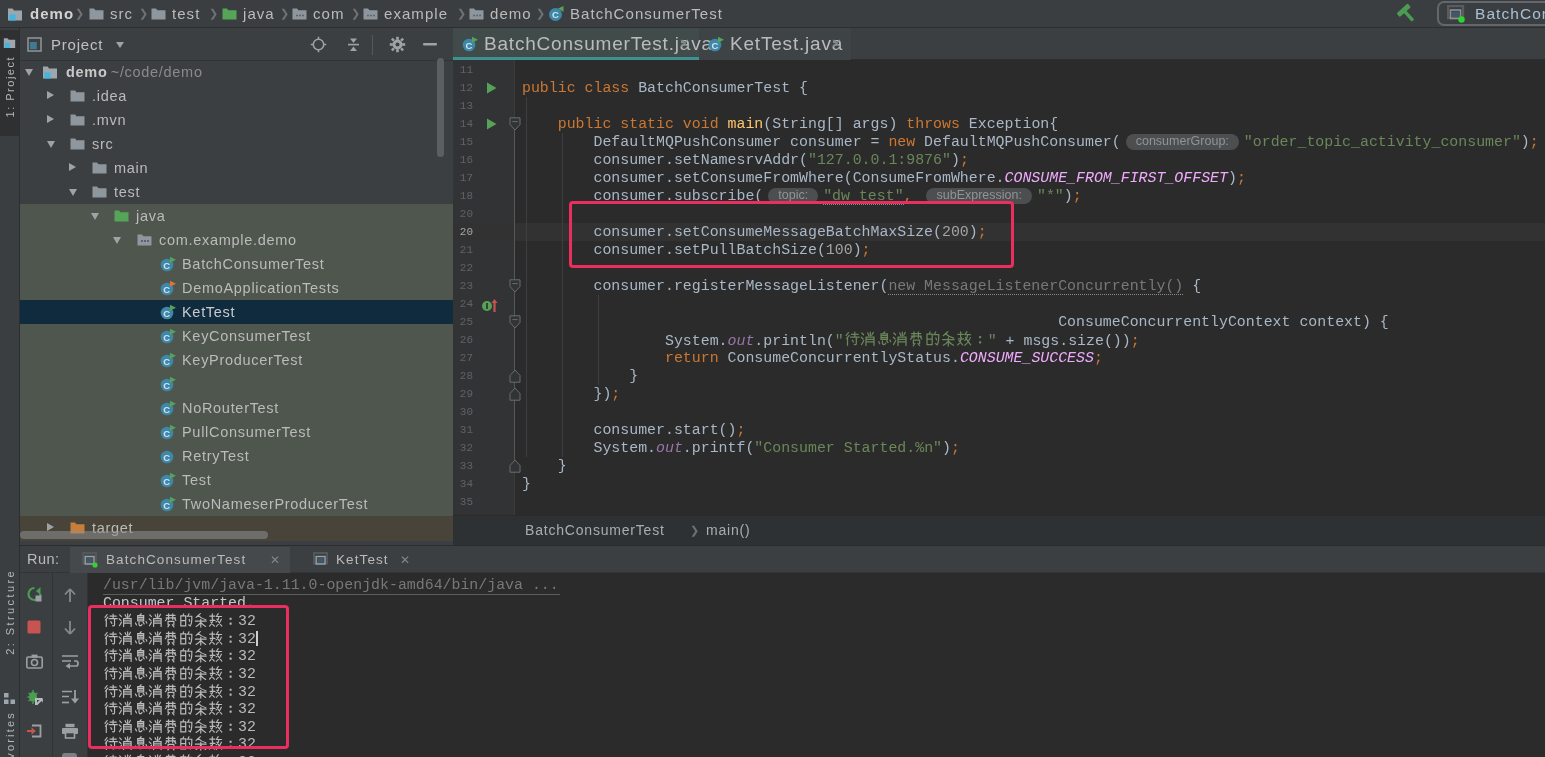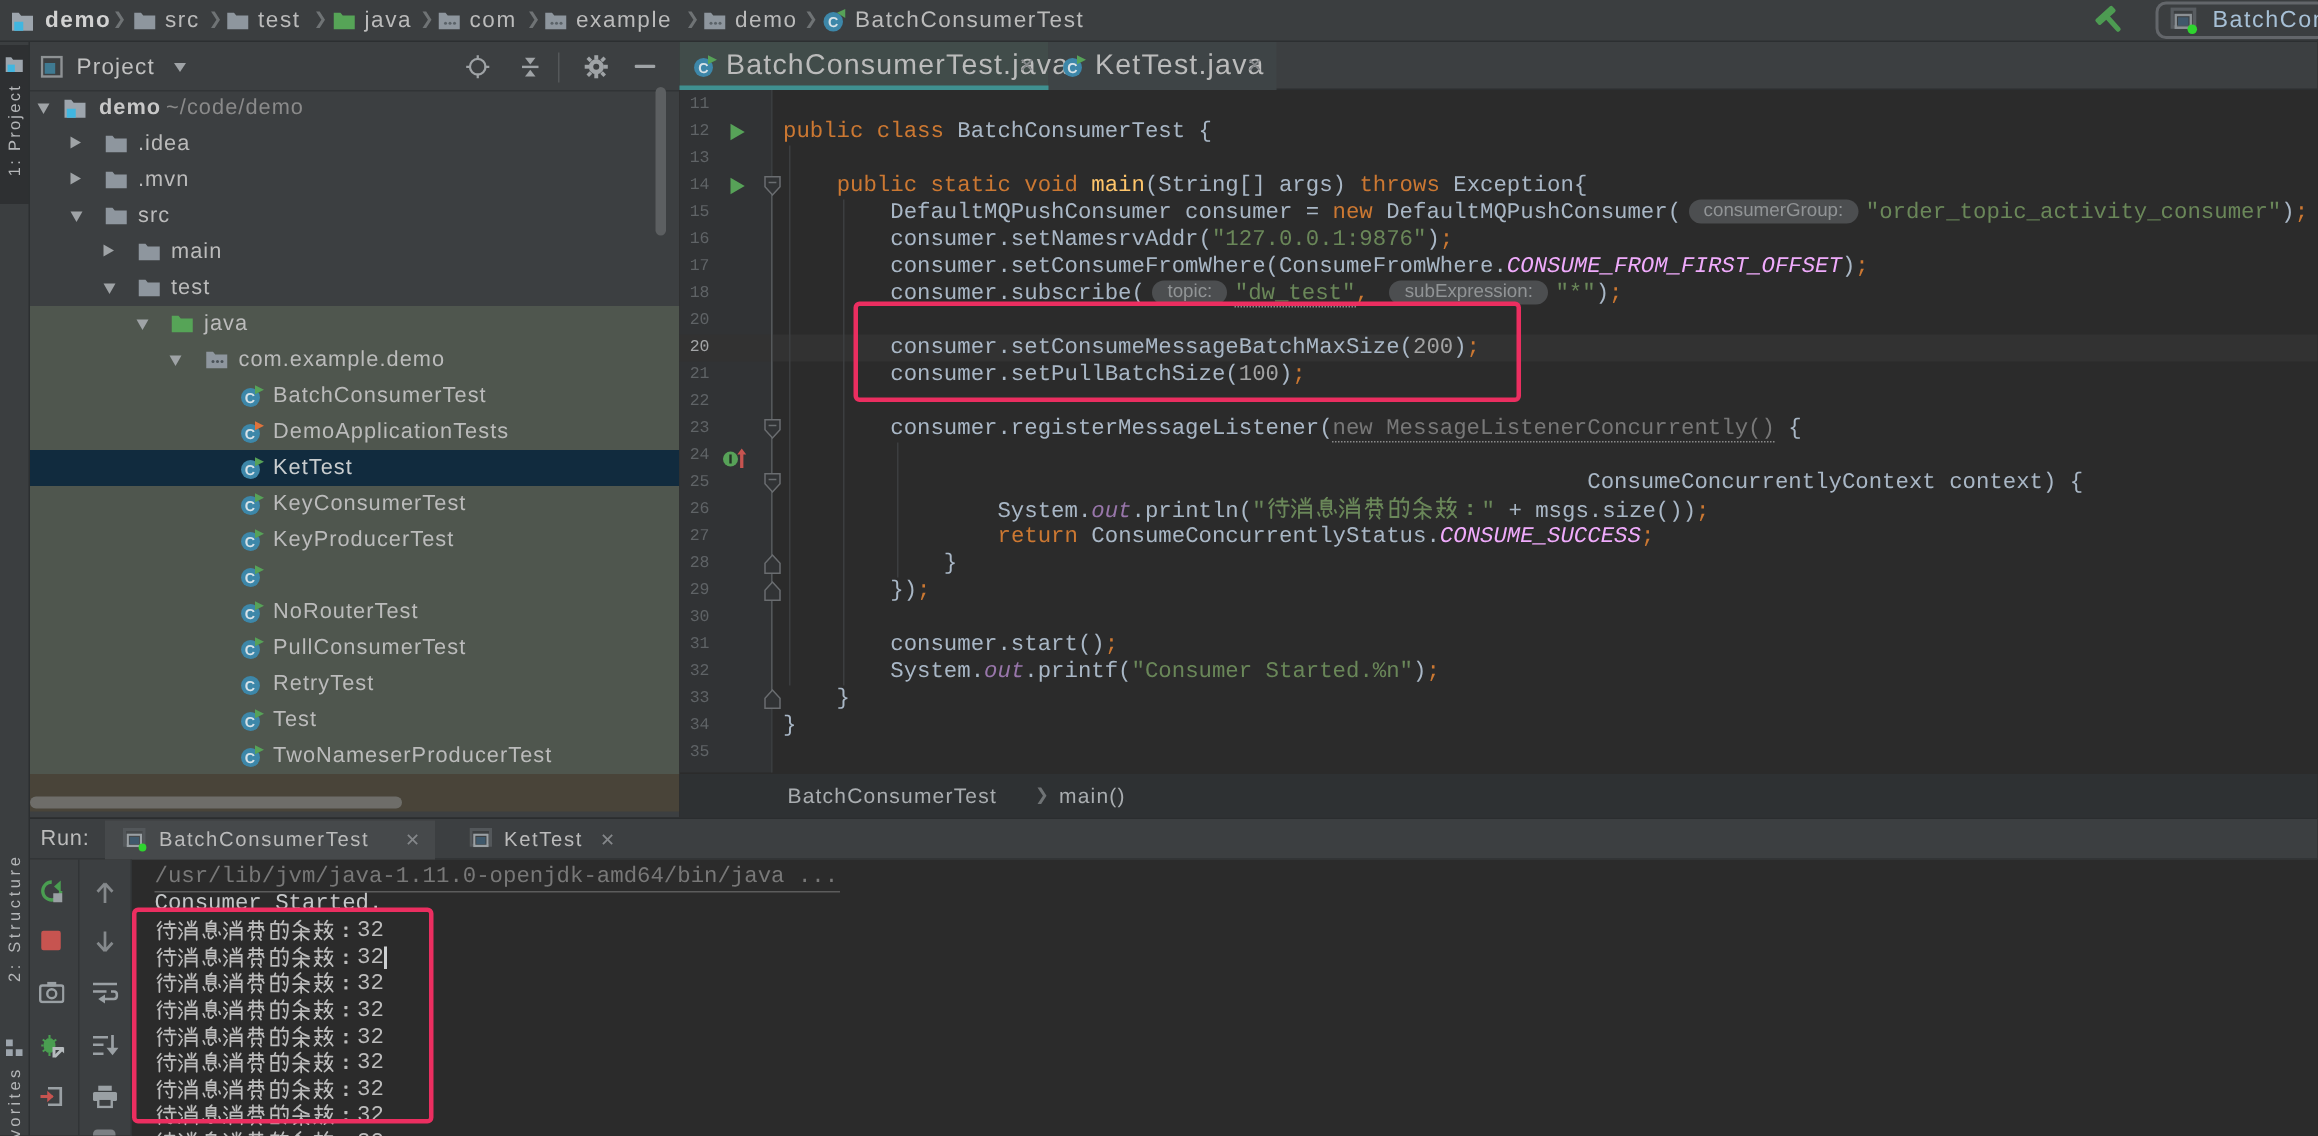--- a/index.html
+++ b/index.html
@@ -357,20 +357,27 @@
       <span style="position:absolute;left:162px">Test</span>
     </div>
   <div class="trow" style="top:464px">
       <svg class="ic" style="left:140px;top:4px" width="16" height="16" viewBox="0 0 16 16">
         <circle cx="7" cy="9" r="6.3" fill="#3d87a9"></circle>
         <text x="7" y="12.5" font-size="9.5" font-weight="bold" fill="#d7e2e8" text-anchor="middle">C</text>
         <polygon points="10,0.8 16,3.8 10,6.8" fill="#57a258"></polygon>
       </svg>
       <span style="position:absolute;left:162px">TwoNameserProducerTest</span>
     </div>
+  <div class="trow" style="top:488px">
+      <span class="arr arrR" style="left:27px;top:7px"></span>
+      <svg class="ic" style="left:50px;top:6px" width="15" height="12" viewBox="0 0 15 12">
+        <path d="M0.5 0.5 h4.5 l1.5 1.8 H14.5 v9.2 H0.5 z" fill="#c97d3a"></path>
+      </svg>
+      <span style="position:absolute;left:72px">target</span>
+    </div>
   <div class="abs" style="left:417px;top:30px;width:7px;height:99px;background:#5c5f61;border-radius:4px"></div>
   <div class="abs" style="left:0px;top:503px;width:248px;height:8px;background:rgba(140,144,146,0.55);border-radius:4px"></div>
 </div>
 <div id="editor">
   <div id="tabbar">
     <div class="abs" style="left:0;top:0;width:246px;height:32px;background:#414c4a"></div>
     <div class="abs" style="left:246px;top:0;width:152px;height:32px;background:#3e4446"></div>
     <div class="abs" style="left:0;top:29px;width:246px;height:3px;background:#3f9191"></div>
     <svg class="ic" style="left:9px;top:8px" width="16" height="16" viewBox="0 0 16 16">
         <circle cx="7" cy="9" r="6.3" fill="#3d87a9"></circle>

